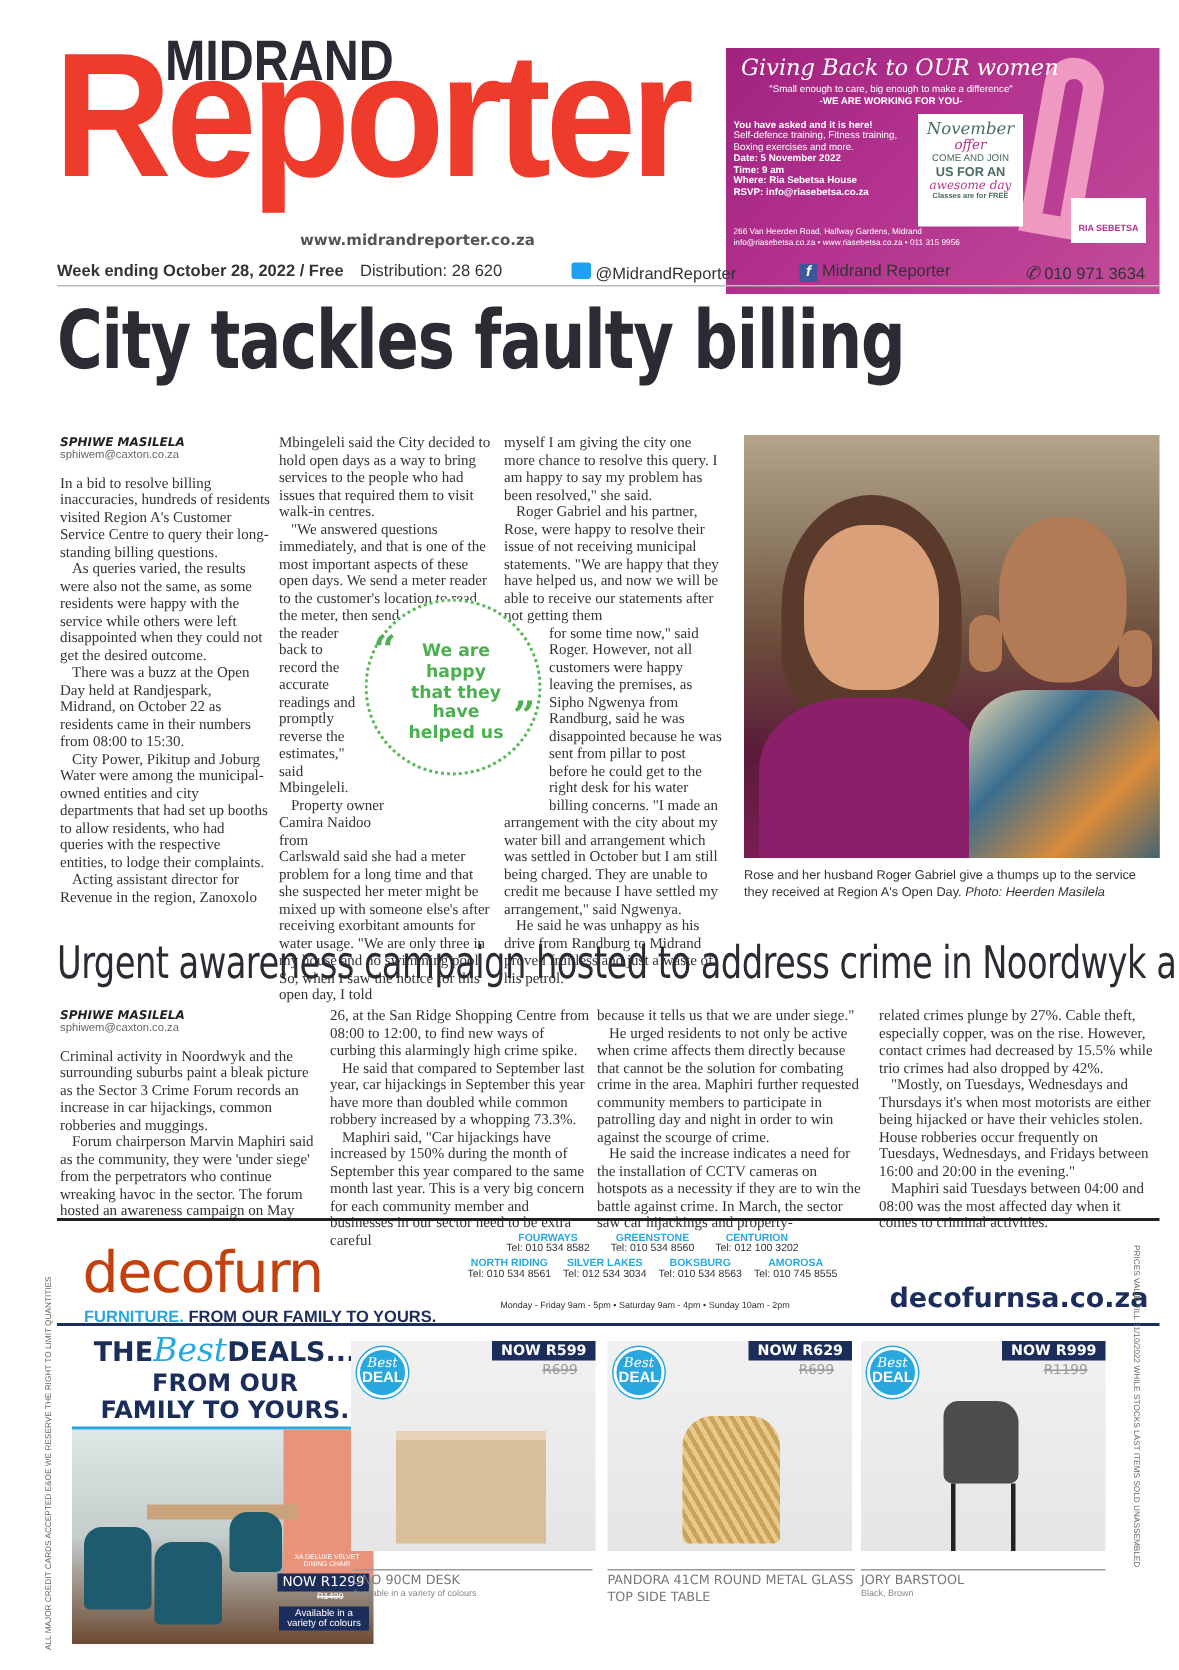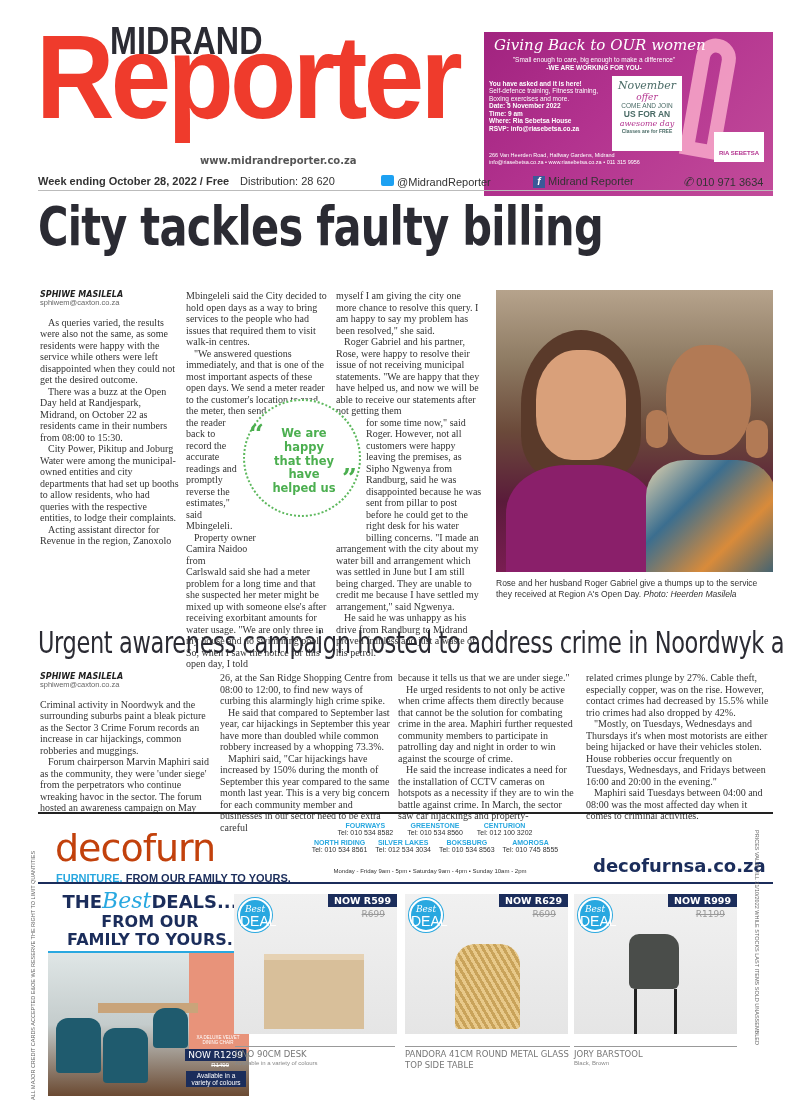--- a/index.html
+++ b/index.html
@@ -93,21 +93,21 @@
   .hero .was { position: absolute; right: 20px; top: 109px; color: #fff; font-size: 6px; text-decoration: line-through; font-family: "Liberation Sans", sans-serif; }
   .hero .avail { position: absolute; right: 3px; top: 118px; width: 60px; background: #1b2d5b; color: #fff; font-size: 6.5px; text-align: center; font-family: "Liberation Sans", sans-serif; padding: 1px; }
   .hero .label { position: absolute; right: 6px; top: 82px; color: #fff; font-size: 4.5px; text-align: center; font-family: "Liberation Sans", sans-serif; width: 50px; }
 
   .product { width: 163px; height: 140px; background: linear-gradient(180deg, #f1f1f1, #e5e5e5); }
   .p1 { left: 234px; top: 894px; }
   .p2 { left: 405px; top: 894px; }
   .p3 { left: 574px; top: 894px; }
   .badge { position: absolute; left: 4px; top: 4px; width: 34px; height: 34px; border-radius: 50%; background: #29a8e0; border: 2px solid #fff; box-shadow: 0 0 0 1px #29a8e0; color: #fff; text-align: center; font-family: "Liberation Sans", sans-serif; }
   .badge .b1 { font-family: "DejaVu Serif", serif; font-style: italic; font-size: 9px; display: block; margin-top: 4px; }
-  .badge .b2 { font-size: 14px; font-weight: normal; display: block; line-height: 1; }
+  .badge .b2 { font-size: 10px; font-weight: bold; display: block; line-height: 1; }
   .price-now { position: absolute; right: 0; top: 0; background: #1b2d5b; color: #fff; font-family: "DejaVu Sans", sans-serif; font-weight: bold; font-size: 9.5px; padding: 1px 6px; }
   .price-was { position: absolute; right: 12px; top: 15px; color: #999; font-family: "DejaVu Sans", sans-serif; font-size: 9px; text-decoration: line-through; }
   .prod-img { position: absolute; }
   .pname { font-family: "DejaVu Sans", sans-serif; font-size: 8.5px; color: #777; line-height: 1.3; }
   .pdesc { font-family: "Liberation Sans", sans-serif; font-size: 6px; color: #888; }
   .pn1 { left: 235px; top: 1046px; width: 160px; border-top: 1.5px solid #999; padding-top: 2px; }
   .pn2 { left: 405px; top: 1046px; width: 165px; border-top: 1.5px solid #999; padding-top: 2px; }
   .pn3 { left: 574px; top: 1046px; width: 163px; border-top: 1.5px solid #999; padding-top: 2px; }
 
   .side-left { left: 30px; top: 1100px; transform: rotate(-90deg); transform-origin: left top; font-family: "Liberation Sans", sans-serif; font-size: 5.5px; color: #666; white-space: nowrap; }
@@ -154,39 +154,40 @@
   <span style="left:343px;"><i class="tw-icon"></i> <b style="font-weight:normal">@MidrandReporter</b></span>
   <span style="left:495px;"><i class="fb-icon">f</i> <b style="font-weight:normal">Midrand Reporter</b></span>
   <span style="left:645px;"><i class="ph-icon">✆</i> <b style="font-weight:normal">010 971 3634</b></span>
 </div>
 
 <div class="abs headline">City tackles faulty billing</div>
 
 <div class="abs col c1">
   <div class="byline">SPHIWE MASILELA</div>
   <div class="email" style="margin-bottom:9px;">sphiwem@caxton.co.za</div>
+  <p class="first">In a bid to resolve billing inaccuracies, hundreds of residents visited Region A's Customer Service Centre to query their long-standing billing questions.</p>
   <p>As queries varied, the results were also not the same, as some residents were happy with the service while others were left disappointed when they could not get the desired outcome.</p>
   <p>There was a buzz at the Open Day held at Randjespark, Midrand, on October 22 as residents came in their numbers from 08:00 to 15:30.</p>
   <p>City Power, Pikitup and Joburg Water were among the municipal-owned entities and city departments that had set up booths to allow residents, who had queries with the respective entities, to lodge their complaints.</p>
   <p>Acting assistant director for Revenue in the region, Zanoxolo</p>
 </div>
 
 <div class="abs col c2">
   <p class="first">Mbingeleli said the City decided to hold open days as a way to bring services to the people who had issues that required them to visit walk-in centres.</p>
   <p>"We answered questions immediately, and that is one of the most important aspects of these open days. We send a meter reader to the customer's location to read the meter, then send</p>
   <p class="first" style="width:56px;">the reader back to record the accurate readings and promptly reverse the estimates," said Mbingeleli.</p>
   <p style="width:80px;">Property owner Camira Naidoo from</p>
   <p class="first">Carlswald said she had a meter problem for a long time and that she suspected her meter might be mixed up with someone else's after receiving exorbitant amounts for water usage. "We are only three in my house and no swimming pool. So, when I saw the notice for this open day, I told</p>
 </div>
 
 <div class="abs col c3">
   <p class="first">myself I am giving the city one more chance to resolve this query. I am happy to say my problem has been resolved," she said.</p>
   <p>Roger Gabriel and his partner, Rose, were happy to resolve their issue of not receiving municipal statements. "We are happy that they have helped us, and now we will be able to receive our statements after not getting them</p>
   <p class="first" style="padding-left:30px;">for some time now," said Roger. However, not all customers were happy leaving the premises, as Sipho Ngwenya from Randburg, said he was disappointed because he was sent from pillar to post before he could get to the right desk for his water billing concerns. "I made an</p>
-  <p class="first">arrangement with the city about my water bill and arrangement which was settled in June but I am still being charged. They are unable to credit me because I have settled my arrangement," said Ngwenya.</p>
+  <p class="first">arrangement with the city about my water bill and arrangement which was settled in October but I am still being charged. They are unable to credit me because I have settled my arrangement," said Ngwenya.</p>
   <p>He said he was unhappy as his drive from Randburg to Midrand proved fruitless and just a waste of his petrol.</p>
 </div>
 
 <div class="abs pullquote">
   <span class="lq">“</span>
   <div class="q">We are happy that they have helped us</div>
   <span class="rq">”</span>
 </div>
 
 <div class="abs photo">

